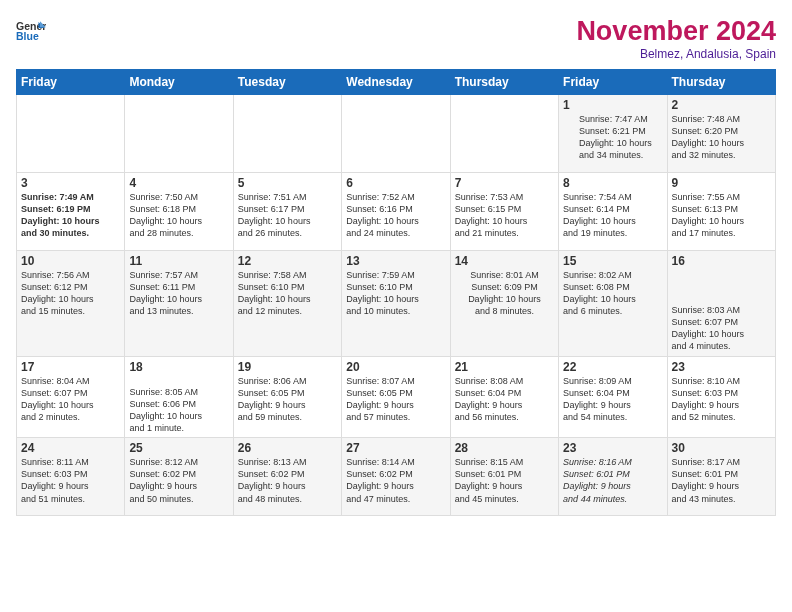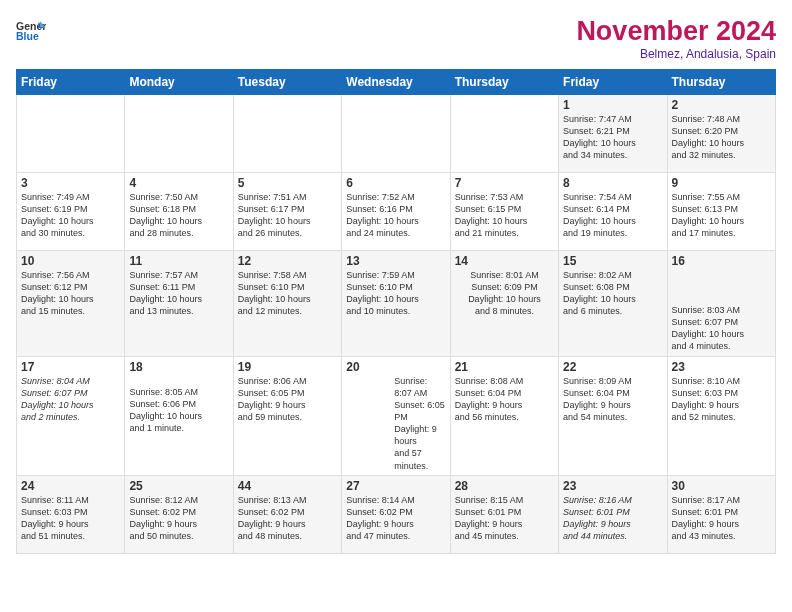--- a/index.html
+++ b/index.html
@@ -115,37 +115,37 @@
     </thead>
     <tbody id="calendar-body">
     <tr>
           <td class="empty"></td>
           <td class="empty"></td>
           <td class="empty"></td>
           <td class="empty"></td>
           <td class="empty"></td>
           <td>
             <span class="day-num">1</span>
-            <div class="day-detail" style="white-space: pre-line;">Sunrise: 7:47 AM
+            <div class="day-detail" style="white-space: pre-line; margin-left: 16px;">Sunrise: 7:47 AM
 Sunset: 6:21 PM
 Daylight: 10 hours
 and 34 minutes.</div>
           </td>
           <td>
             <span class="day-num">2</span>
             <div class="day-detail" style="white-space: pre-line;">Sunrise: 7:48 AM
 Sunset: 6:20 PM
 Daylight: 10 hours
 and 32 minutes.</div>
           </td>
         </tr>
         <tr>
           <td>
             <span class="day-num">3</span>
-            <div class="day-detail" style="white-space: pre-line;">Sunrise: 7:49 AM
+            <div class="day-detail" style="white-space: pre-line; font-weight: bold;">Sunrise: 7:49 AM
 Sunset: 6:19 PM
 Daylight: 10 hours
 and 30 minutes.</div>
           </td>
           <td>
             <span class="day-num">4</span>
             <div class="day-detail" style="white-space: pre-line;">Sunrise: 7:50 AM
 Sunset: 6:18 PM
 Daylight: 10 hours
 and 28 minutes.</div>
@@ -233,42 +233,42 @@
             <span class="day-num">16</span>
             <div class="day-detail" style="white-space: pre-line; margin-top: 36px;">Sunrise: 8:03 AM
 Sunset: 6:07 PM
 Daylight: 10 hours
 and 4 minutes.</div>
           </td>
         </tr>
         <tr>
           <td>
             <span class="day-num">17</span>
-            <div class="day-detail" style="white-space: pre-line; font-style: italic;">Sunrise: 8:04 AM
+            <div class="day-detail" style="white-space: pre-line;">Sunrise: 8:04 AM
 Sunset: 6:07 PM
 Daylight: 10 hours
 and 2 minutes.</div>
           </td>
           <td>
             <span class="day-num">18</span>
             <div class="day-detail" style="white-space: pre-line; margin-top: 12px;">Sunrise: 8:05 AM
 Sunset: 6:06 PM
 Daylight: 10 hours
 and 1 minute.</div>
           </td>
           <td>
             <span class="day-num">19</span>
             <div class="day-detail" style="white-space: pre-line;">Sunrise: 8:06 AM
 Sunset: 6:05 PM
 Daylight: 9 hours
 and 59 minutes.</div>
           </td>
           <td>
             <span class="day-num">20</span>
-            <div class="day-detail" style="white-space: pre-line; margin-left: 48px;">Sunrise: 8:07 AM
+            <div class="day-detail" style="white-space: pre-line;">Sunrise: 8:07 AM
 Sunset: 6:05 PM
 Daylight: 9 hours
 and 57 minutes.</div>
           </td>
           <td>
             <span class="day-num">21</span>
             <div class="day-detail" style="white-space: pre-line;">Sunrise: 8:08 AM
 Sunset: 6:04 PM
 Daylight: 9 hours
 and 56 minutes.</div>
@@ -297,21 +297,21 @@
 and 51 minutes.</div>
           </td>
           <td>
             <span class="day-num">25</span>
             <div class="day-detail" style="white-space: pre-line;">Sunrise: 8:12 AM
 Sunset: 6:02 PM
 Daylight: 9 hours
 and 50 minutes.</div>
           </td>
           <td>
-            <span class="day-num">44</span>
+            <span class="day-num">26</span>
             <div class="day-detail" style="white-space: pre-line;">Sunrise: 8:13 AM
 Sunset: 6:02 PM
 Daylight: 9 hours
 and 48 minutes.</div>
           </td>
           <td>
             <span class="day-num">27</span>
             <div class="day-detail" style="white-space: pre-line;">Sunrise: 8:14 AM
 Sunset: 6:02 PM
 Daylight: 9 hours

